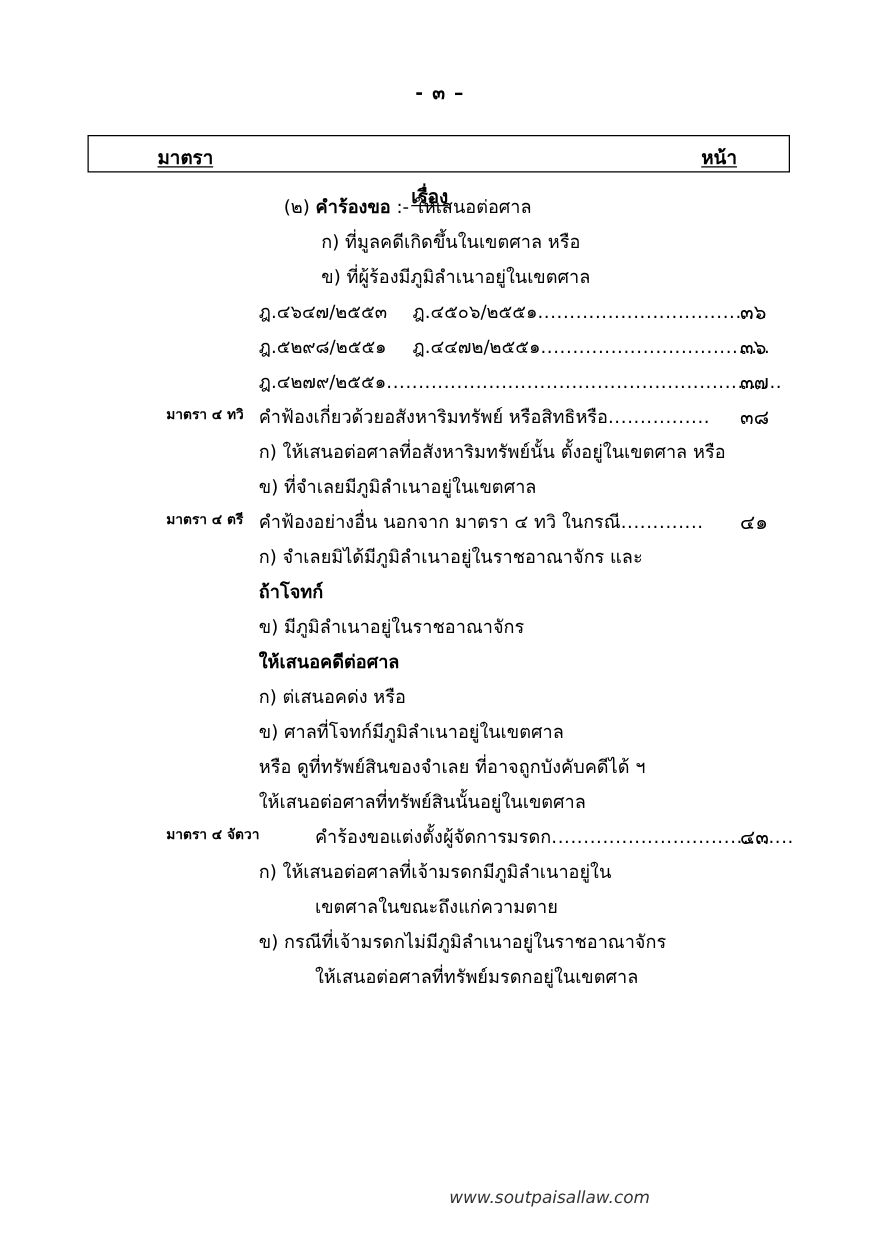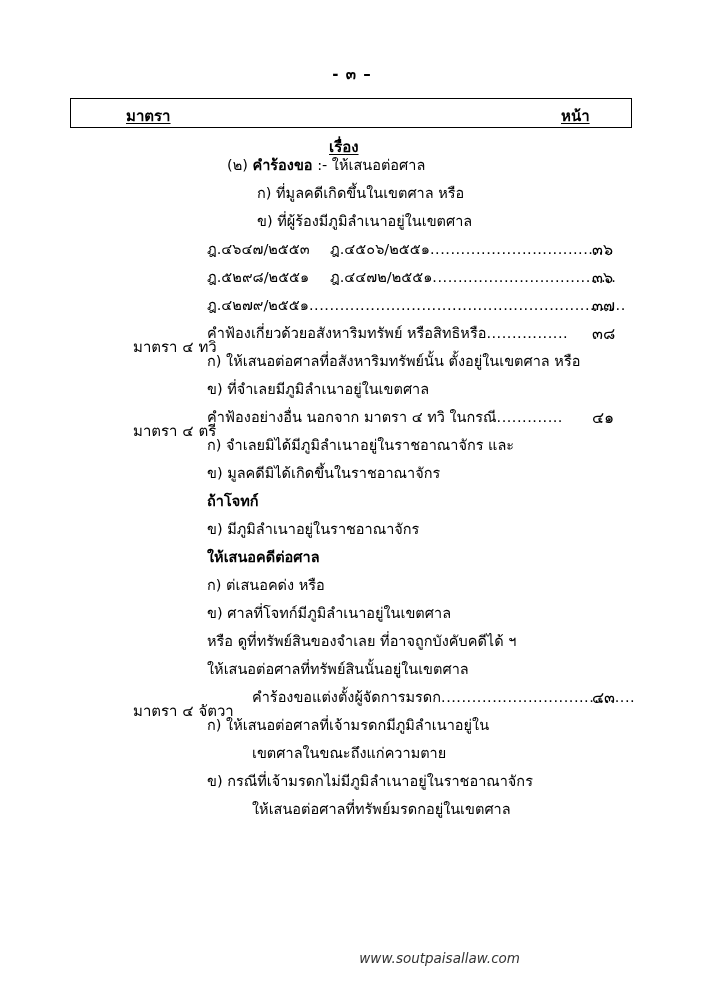--- a/index.html
+++ b/index.html
@@ -32,21 +32,21 @@
     text-align: center;
     font-size: 15px;
     font-weight: bold;
     letter-spacing: 1px;
   }
 
   
   .header-box {
     position: absolute;
     left: 70px;
-    top: 98px;
+    top: 108px;
     width: 562px;
     height: 30px;
     border: 1px solid #000000;
     box-sizing: border-box;
   }
   .header-box-inner {
     position: relative;
     width: 100%;
     height: 100%;
   }
@@ -76,23 +76,23 @@
     position: relative;
     height: 28px;
     font-size: 14.5px;
     white-space: nowrap;
   }
 
   
   .matra-label {
     position: absolute;
     left: 133px;
-    top: 17px;
-    font-weight: normal;
-    font-size: 15px;
+    top: 4px;
+    font-weight: bold;
+    font-size: 11px;
     white-space: nowrap;
   }
 
   
   .txt {
     position: absolute;
     top: 3px;
     white-space: nowrap;
   }
   .ind-a  { left: 227px; }   
@@ -197,23 +197,20 @@
     <div class="line">
       <span class="matra-label">มาตรา  ๔   ตรี</span>
       <span class="txt ind-d"><span>คำฟ้องอย่างอื่น นอกจาก มาตรา  ๔ ทวิ  ในกรณี</span><span class="leader">.............</span></span>
       <span class="pagenum">๔๑</span>
     </div>
 
     <div class="line">
       <span class="txt ind-d">ก)  จำเลยมิได้มีภูมิลำเนาอยู่ในราชอาณาจักร  และ</span>
     </div>
 
-    <div class="line">
-      <span class="txt ind-d">ข)  มูลคดีมิได้เกิดขึ้นในราชอาณาจักร</span>
-    </div>
 
     <div class="line">
       <span class="txt ind-d bold">ถ้าโจทก์</span>
     </div>
 
 
     <div class="line">
       <span class="txt ind-d">ข)  มีภูมิลำเนาอยู่ในราชอาณาจักร</span>
     </div>
 

